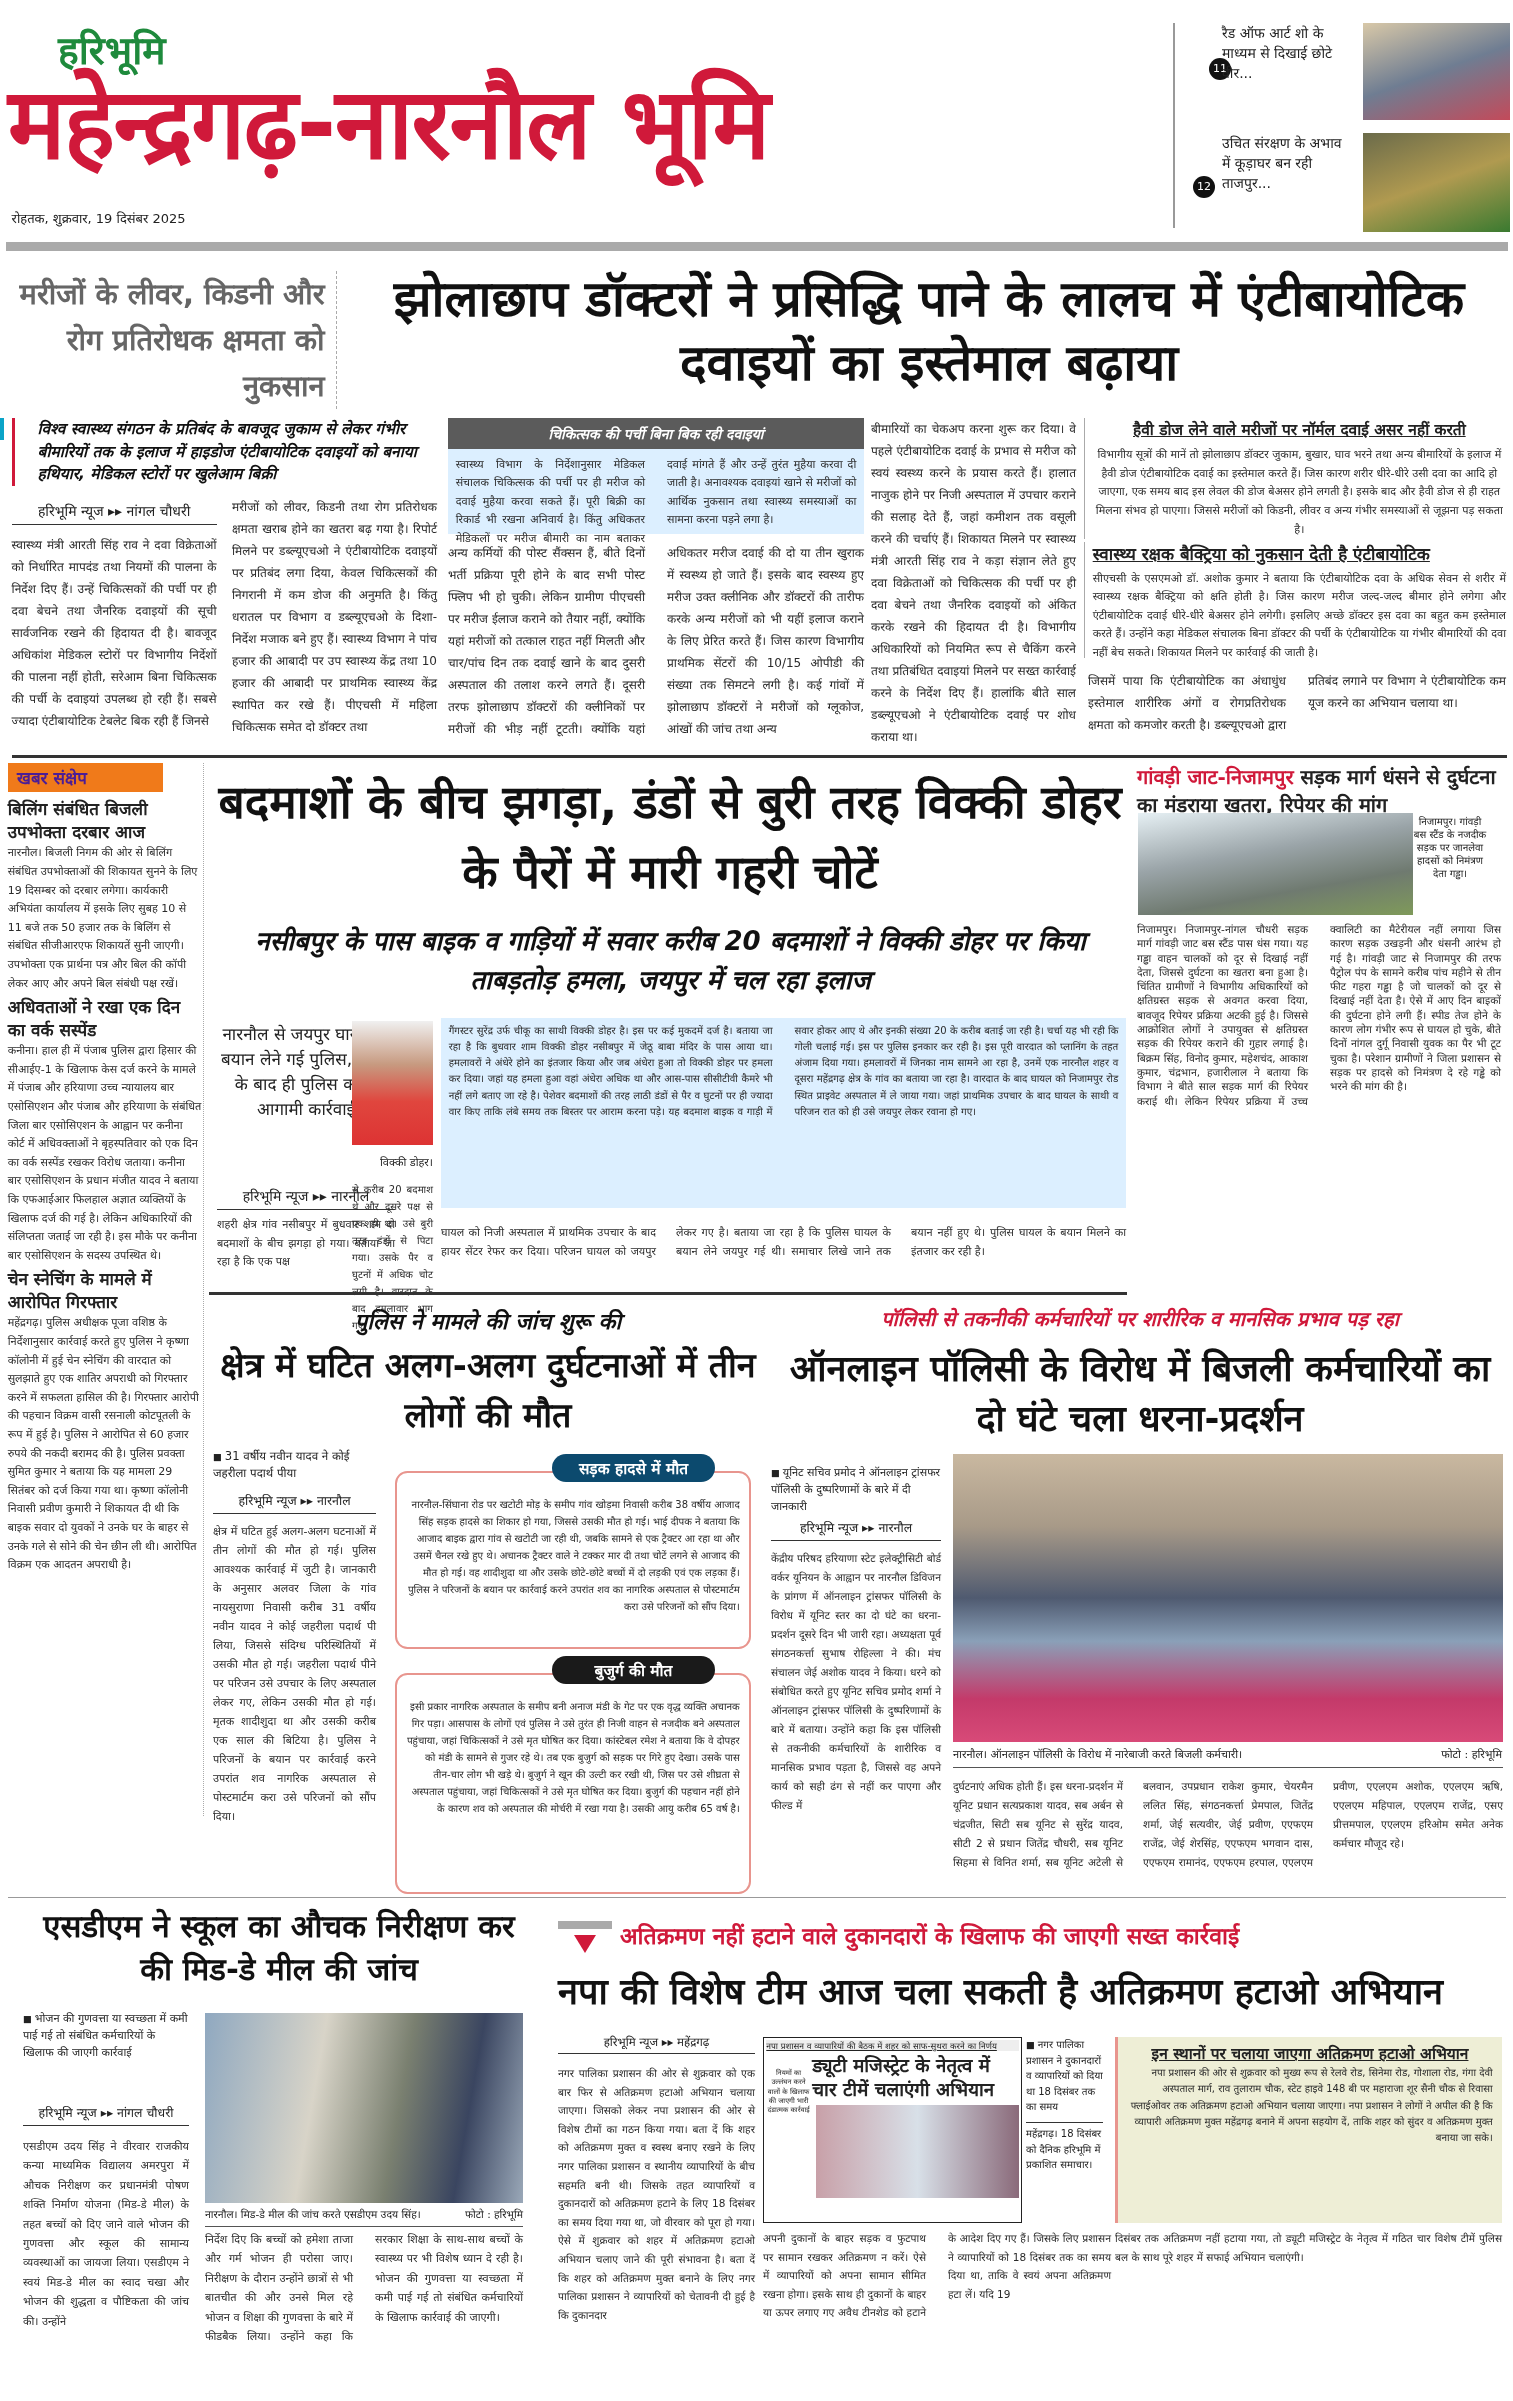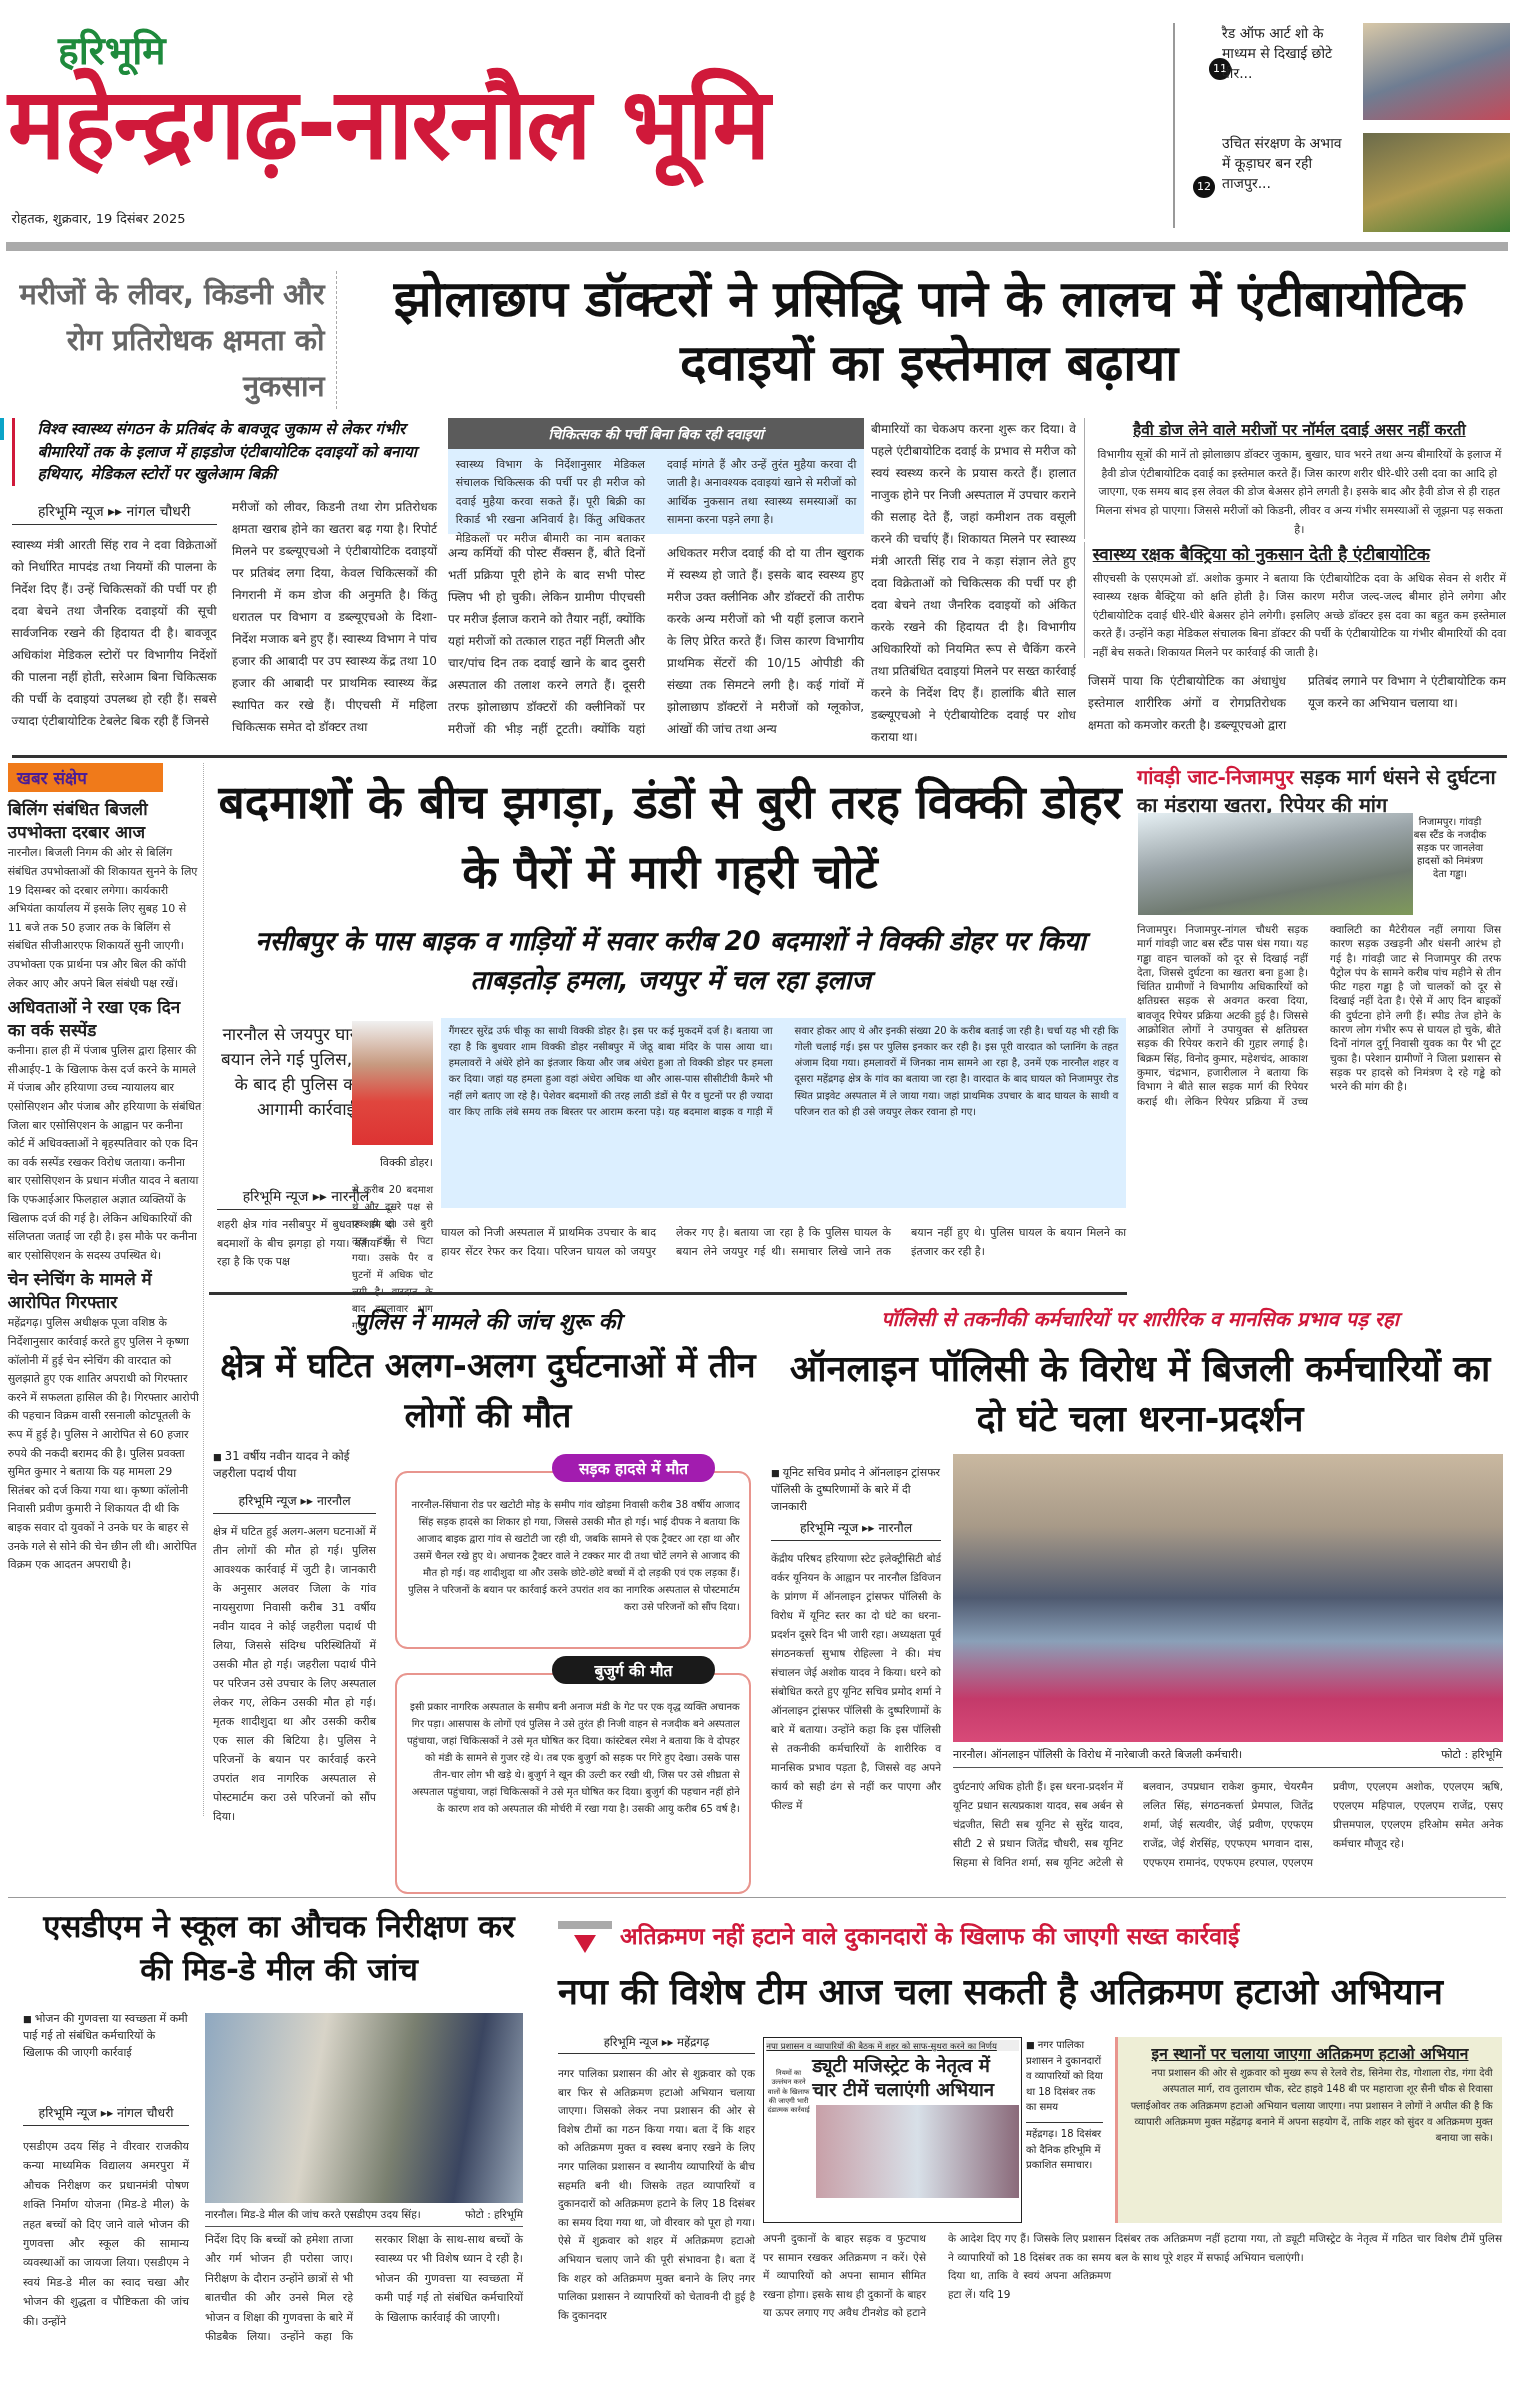--- a/index.html
+++ b/index.html
@@ -97,21 +97,21 @@
 <div class="abs photo" style="left:1138px;top:813px;width:275px;height:102px;background:linear-gradient(170deg,#e6f0f4 0%,#9aa4a8 40%,#6f7a70 70%,#7f9a5a 100%)"></div>
 <div class="abs" style="left:1413px;top:815px;width:74px;font-size:10px;line-height:13px;text-align:center">निजामपुर। गांवड़ी बस स्टैंड के नजदीक सड़क पर जानलेवा हादसों को निमंत्रण देता गड्ढा।</div>
 <div class="abs txtS col2" style="left:1137px;top:922px;width:364px;font-size:10.5px;line-height:14.3px">निजामपुर। निजामपुर-नांगल चौधरी सड़क मार्ग गांवड़ी जाट बस स्टैंड पास धंस गया। यह गड्ढा वाहन चालकों को दूर से दिखाई नहीं देता, जिससे दुर्घटना का खतरा बना हुआ है। चिंतित ग्रामीणों ने विभागीय अधिकारियों को क्षतिग्रस्त सड़क से अवगत करवा दिया, बावजूद रिपेयर प्रक्रिया अटकी हुई है। जिससे आक्रोशित लोगों ने उपायुक्त से क्षतिग्रस्त सड़क की रिपेयर कराने की गुहार लगाई है। बिक्रम सिंह, विनोद कुमार, महेशचंद, आकाश कुमार, चंद्रभान, हजारीलाल ने बताया कि विभाग ने बीते साल सड़क मार्ग की रिपेयर कराई थी। लेकिन रिपेयर प्रक्रिया में उच्च क्वालिटी का मैटेरीयल नहीं लगाया जिस कारण सड़क उखड़नी और धंसनी आरंभ हो गई है। गांवड़ी जाट से निजामपुर की तरफ पैट्रोल पंप के सामने करीब पांच महीने से तीन फीट गहरा गड्ढा है जो चालकों को दूर से दिखाई नहीं देता है। ऐसे में आए दिन बाइकों की दुर्घटना होने लगी हैं। स्पीड तेज होने के कारण लोग गंभीर रूप से घायल हो चुके, बीते दिनों नांगल दुर्गू निवासी युवक का पैर भी टूट चुका है। परेशान ग्रामीणों ने जिला प्रशासन से सड़क पर हादसे को निमंत्रण दे रहे गड्ढे को भरने की मांग की है।</div>
 
 <div class="abs hd" style="left:217px;top:1305px;width:542px;font-size:22px;font-style:italic">पुलिस ने मामले की जांच शुरू की</div>
 <div class="abs hd" style="left:217px;top:1340px;width:542px;font-size:34px;line-height:50px">क्षेत्र में घटित अलग-अलग दुर्घटनाओं में तीन लोगों की मौत</div>
 <div class="abs bullet" style="left:213px;top:1448px;width:163px;font-size:11.6px;line-height:17px">31 वर्षीय नवीन यादव ने कोई जहरीला पदार्थ पीया</div>
 <div class="abs byline nb" style="left:213px;top:1487px;width:163px;font-size:12.4px">हरिभूमि न्यूज ▸▸ नारनौल</div>
 <div class="abs txtS" style="left:213px;top:1522px;width:163px;font-size:11px;line-height:19px">क्षेत्र में घटित हुई अलग-अलग घटनाओं में तीन लोगों की मौत हो गई। पुलिस आवश्यक कार्रवाई में जुटी है। जानकारी के अनुसार अलवर जिला के गांव नायसुराणा निवासी करीब 31 वर्षीय नवीन यादव ने कोई जहरीला पदार्थ पी लिया, जिससे संदिग्ध परिस्थितियों में उसकी मौत हो गई। जहरीला पदार्थ पीने पर परिजन उसे उपचार के लिए अस्पताल लेकर गए, लेकिन उसकी मौत हो गई। मृतक शादीशुदा था और उसकी करीब एक साल की बिटिया है। पुलिस ने परिजनों के बयान पर कार्रवाई करने उपरांत शव नागरिक अस्पताल से पोस्टमार्टम करा उसे परिजनों को सौंप दिया।</div>
 <div class="abs" style="left:395px;top:1471px;width:356px;height:178px;border:2.3px solid #e8958e;border-radius:12.4px;padding:23px 9.3px 6.2px">
-  <div class="abs" style="left:155px;top:-19.4px;width:163px;background:#a21caf;color:#fff;border-radius:15.5px;text-align:center;font-weight:bold;font-size:15.5px;padding:3.1px">सड़क हादसे में मौत</div>
+  <div class="abs" style="left:155px;top:-19.4px;width:163px;background:#0c4a6e;color:#fff;border-radius:15.5px;text-align:center;font-weight:bold;font-size:15.5px;padding:3.1px">सड़क हादसे में मौत</div>
   <div class="txtS" style="text-align:right;font-size:10px;line-height:17px">नारनौल-सिंघाना रोड पर खटोटी मोड़ के समीप गांव खोड़मा निवासी करीब 38 वर्षीय आजाद सिंह सड़क हादसे का शिकार हो गया, जिससे उसकी मौत हो गई। भाई दीपक ने बताया कि आजाद बाइक द्वारा गांव से खटोटी जा रही थी, जबकि सामने से एक ट्रैक्टर आ रहा था और उसमें चैनल रखे हुए थे। अचानक ट्रैक्टर वाले ने टक्कर मार दी तथा चोटें लगने से आजाद की मौत हो गई। वह शादीशुदा था और उसके छोटे-छोटे बच्चों में दो लड़की एवं एक लड़का हैं। पुलिस ने परिजनों के बयान पर कार्रवाई करने उपरांत शव का नागरिक अस्पताल से पोस्टमार्टम करा उसे परिजनों को सौंप दिया।</div>
 </div>
 <div class="abs" style="left:395px;top:1673px;width:356px;height:221px;border:2.3px solid #e8958e;border-radius:12.4px;padding:23px 9.3px 6.2px">
   <div class="abs" style="left:155px;top:-19.4px;width:163px;background:#1a1a1a;color:#fff;border-radius:15.5px;text-align:center;font-weight:bold;font-size:15.5px;padding:3.1px">बुजुर्ग की मौत</div>
   <div class="txtS" style="text-align:right;font-size:10px;line-height:17px">इसी प्रकार नागरिक अस्पताल के समीप बनी अनाज मंडी के गेट पर एक वृद्ध व्यक्ति अचानक गिर पड़ा। आसपास के लोगों एवं पुलिस ने उसे तुरंत ही निजी वाहन से नजदीक बने अस्पताल पहुंचाया, जहां चिकित्सकों ने उसे मृत घोषित कर दिया। कांस्टेबल रमेश ने बताया कि वे दोपहर को मंडी के सामने से गुजर रहे थे। तब एक बुजुर्ग को सड़क पर गिरे हुए देखा। उसके पास तीन-चार लोग भी खड़े थे। बुजुर्ग ने खून की उल्टी कर रखी थी, जिस पर उसे शीघ्रता से अस्पताल पहुंचाया, जहां चिकित्सकों ने उसे मृत घोषित कर दिया। बुजुर्ग की पहचान नहीं होने के कारण शव को अस्पताल की मोर्चरी में रखा गया है। उसकी आयु करीब 65 वर्ष है।</div>
 </div>
 
 <div class="abs hd red" style="left:774px;top:1305px;width:732px;font-size:20px;font-style:italic">पॉलिसी से तकनीकी कर्मचारियों पर शारीरिक व मानसिक प्रभाव पड़ रहा</div>
 <div class="abs hd" style="left:774px;top:1344px;width:732px;font-size:36px;line-height:50px">ऑनलाइन पॉलिसी के विरोध में बिजली कर्मचारियों का दो घंटे चला धरना-प्रदर्शन</div>
 <div class="abs bullet" style="left:771px;top:1464px;width:170px;font-size:11px;line-height:17px">यूनिट सचिव प्रमोद ने ऑनलाइन ट्रांसफर पॉलिसी के दुष्परिणामों के बारे में दी जानकारी</div>

